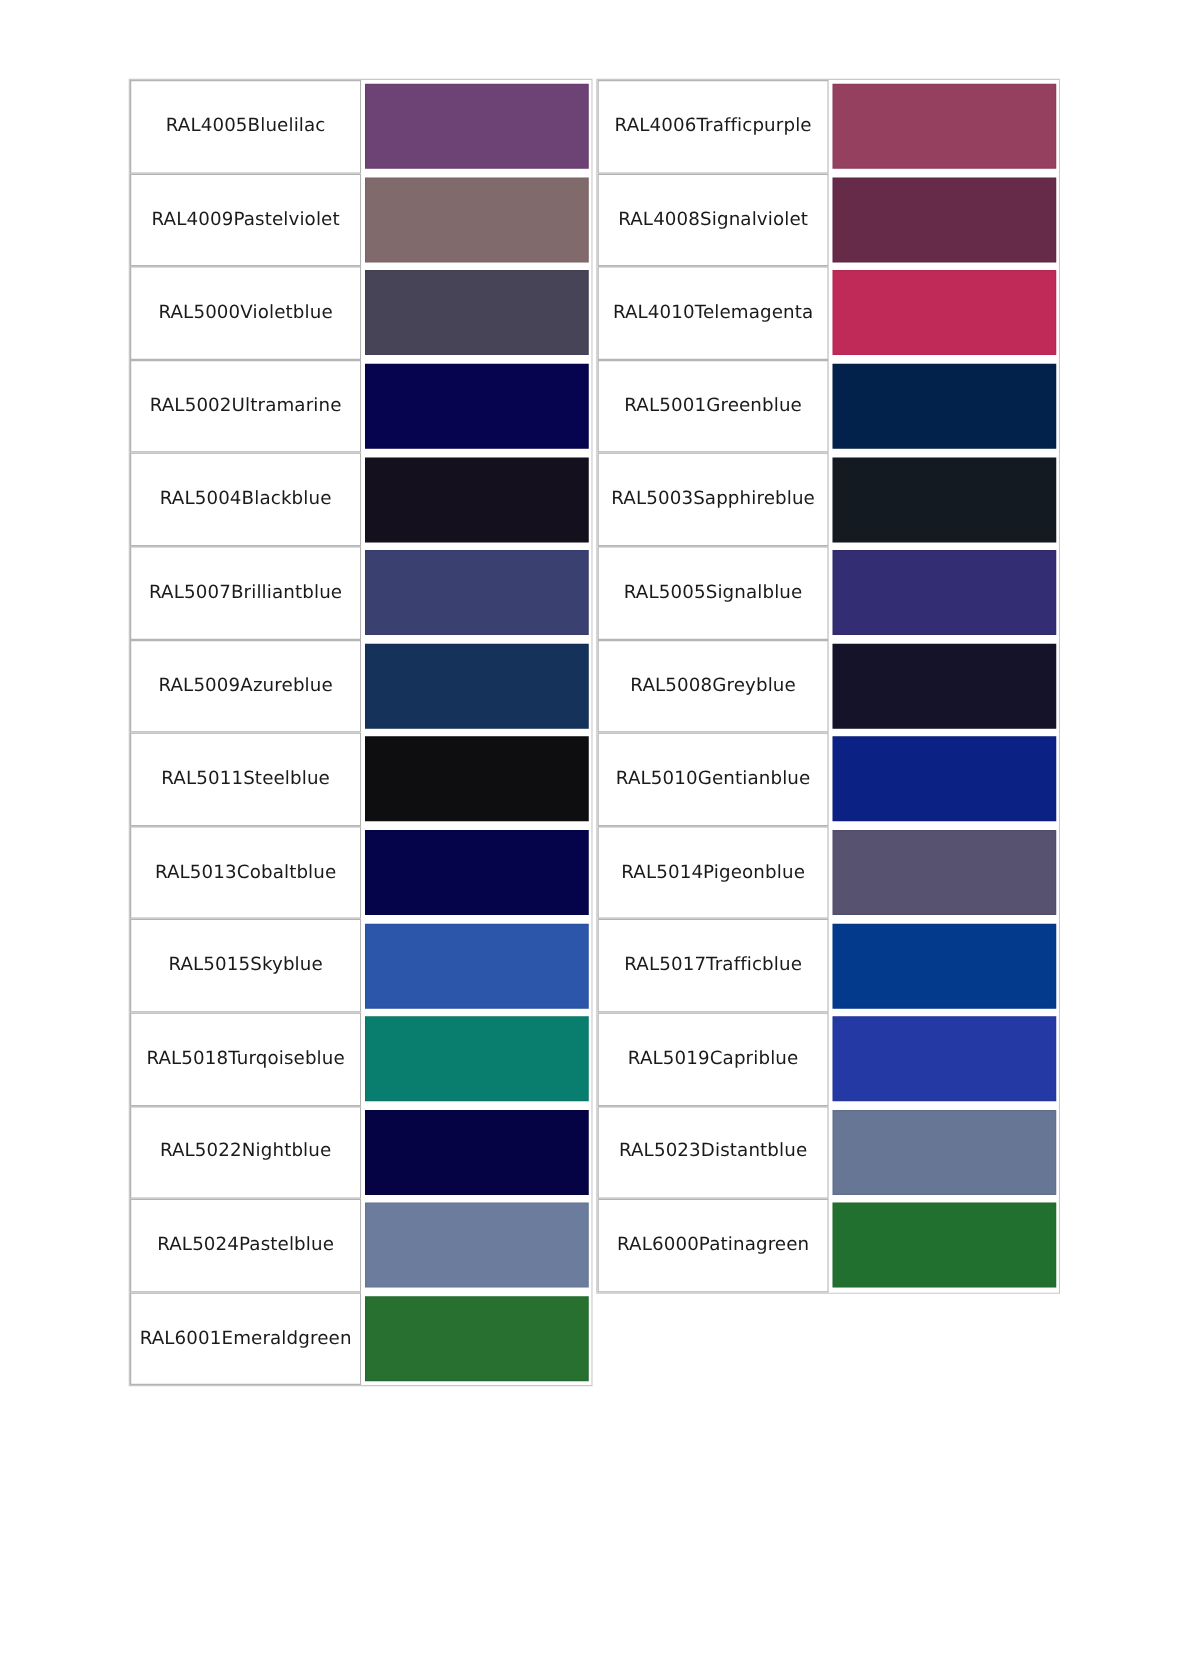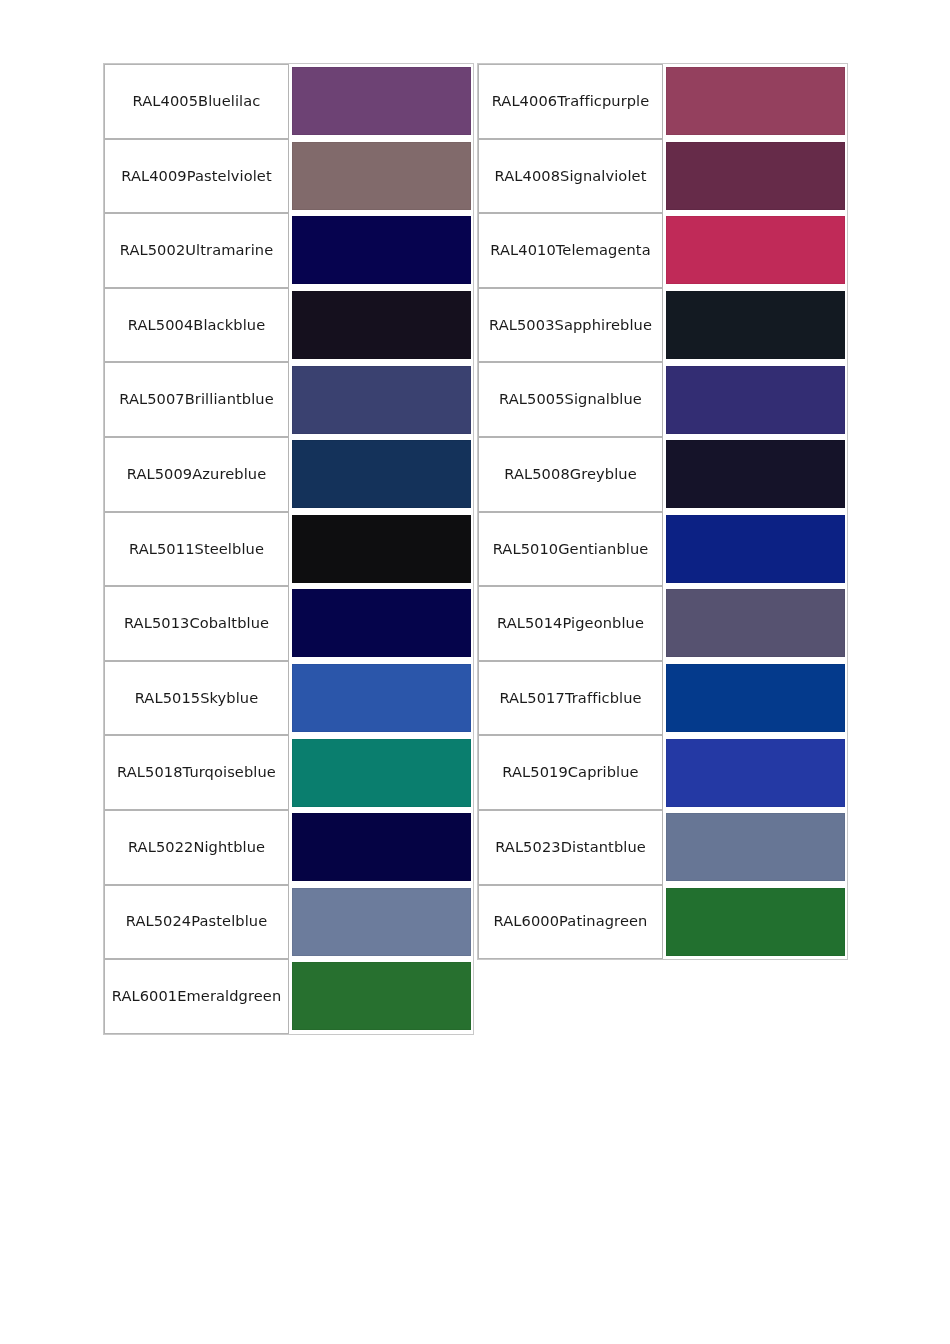--- a/index.html
+++ b/index.html
@@ -86,20 +86,26 @@
             <span class="swatch" style="background-color: rgb(109, 66, 116);"></span>
           </td>
         </tr>
         <tr>
           <td class="name-cell">RAL4009Pastelviolet</td>
           <td class="swatch-cell">
             <span class="swatch" style="background-color: rgb(129, 106, 107);"></span>
           </td>
         </tr>
         <tr>
+          <td class="name-cell">RAL5000Violetblue</td>
+          <td class="swatch-cell">
+            <span class="swatch" style="background-color: rgb(71, 68, 87);"></span>
+          </td>
+        </tr>
+        <tr>
           <td class="name-cell">RAL5002Ultramarine</td>
           <td class="swatch-cell">
             <span class="swatch" style="background-color: rgb(6, 3, 79);"></span>
           </td>
         </tr>
         <tr>
           <td class="name-cell">RAL5004Blackblue</td>
           <td class="swatch-cell">
             <span class="swatch" style="background-color: rgb(21, 16, 30);"></span>
           </td>
@@ -175,20 +181,26 @@
             <span class="swatch" style="background-color: rgb(102, 43, 73);"></span>
           </td>
         </tr>
         <tr>
           <td class="name-cell">RAL4010Telemagenta</td>
           <td class="swatch-cell">
             <span class="swatch" style="background-color: rgb(192, 42, 88);"></span>
           </td>
         </tr>
         <tr>
+          <td class="name-cell">RAL5001Greenblue</td>
+          <td class="swatch-cell">
+            <span class="swatch" style="background-color: rgb(3, 34, 75);"></span>
+          </td>
+        </tr>
+        <tr>
           <td class="name-cell">RAL5003Sapphireblue</td>
           <td class="swatch-cell">
             <span class="swatch" style="background-color: rgb(19, 26, 34);"></span>
           </td>
         </tr>
         <tr>
           <td class="name-cell">RAL5005Signalblue</td>
           <td class="swatch-cell">
             <span class="swatch" style="background-color: rgb(51, 45, 115);"></span>
           </td>

